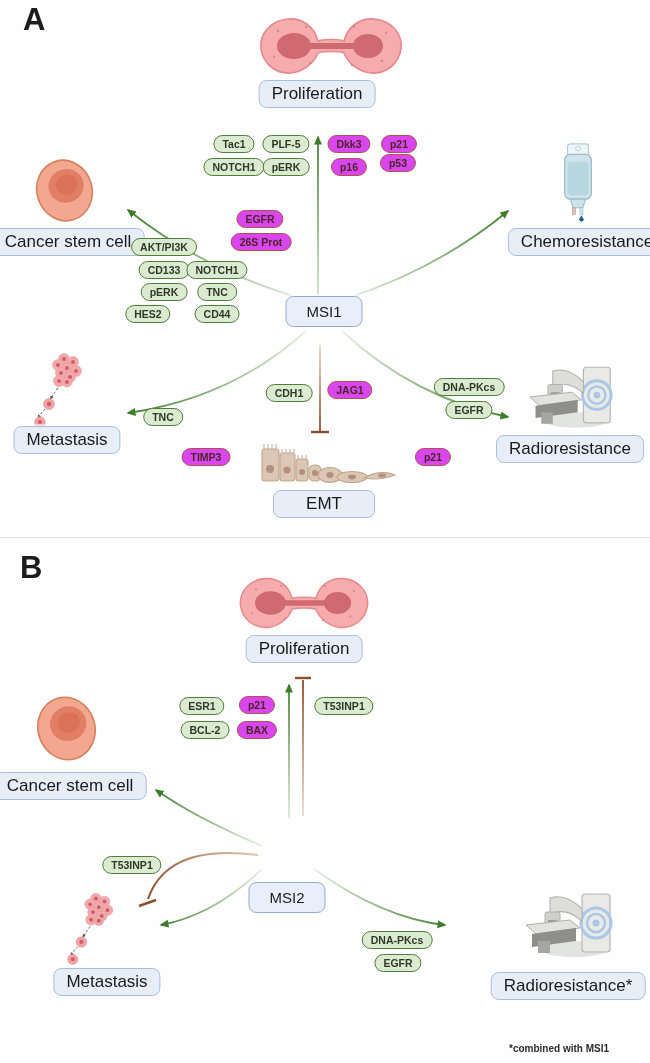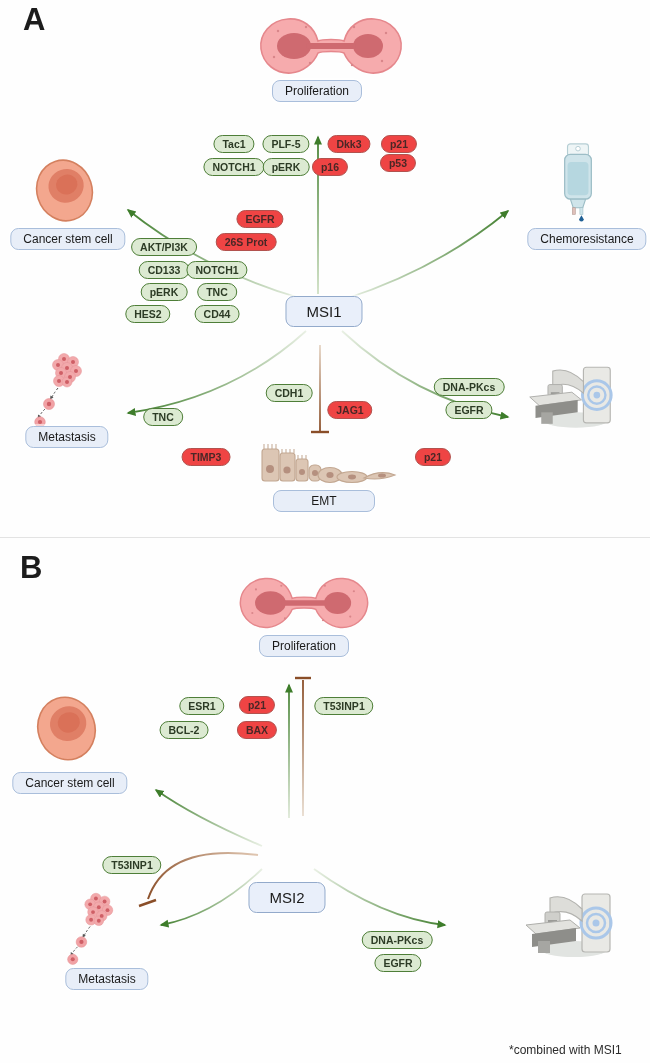--- a/index.html
+++ b/index.html
@@ -1,30 +1,30 @@
 <!DOCTYPE html>
 <html><head>
 <meta charset="utf-8">
 <style>
   html,body{margin:0;padding:0;background:#fff;}
   #fig{position:relative;width:650px;height:1063px;background:#fefefe;overflow:hidden;
        font-family:"Liberation Sans",sans-serif;}
   .panel-letter{position:absolute;font-size:31px;font-weight:600;color:#1c1c1c;z-index:5;}
   .node{position:absolute;transform:translateX(-50%);background:#e8eef8;border:1.5px solid #a9bedb;
-        border-radius:8px;padding:3px 12px;font-size:12px;color:#1a1a1a;white-space:nowrap;
+        border-radius:8px;padding:3px 12px;font-size:17px;color:#1a1a1a;white-space:nowrap;
         text-align:center;z-index:4;box-shadow:0 0 0 2px rgba(255,255,255,.5);}
   .hub{background:#e9effa;border-color:#93aacb;padding:6px 20px;font-size:15px;}
   .pill{position:absolute;transform:translateX(-50%);border-radius:10px;padding:2px 8px;
         font-size:10.5px;font-weight:700;white-space:nowrap;z-index:4;text-align:center;}
   .up{background:#dcead2;border:1.5px solid #4e7e38;color:#2c3b25;}
-  .down{background:#ef4444;border:1.5px solid #b2524e;color:#4a2726;}
+  .down{background:#d946ef;border:1.5px solid #b2524e;color:#4a2726;}
   .icon{position:absolute;z-index:2;}
   svg.overlay{position:absolute;left:0;top:0;z-index:1;}
   .divider{position:absolute;left:0;top:537px;width:650px;height:1px;background:#e3e3e3;z-index:0;}
-  .footnote{position:absolute;font-size:12px;color:#2b2b2b;z-index:5;font-weight:400;}
+  .footnote{position:absolute;font-size:10px;color:#2b2b2b;z-index:5;font-weight:700;}
 </style>
 </head>
 <body>
 
 <div id="fig">
 
   <svg width="0" height="0" style="position:absolute" aria-hidden="true">
     <defs>
       <symbol id="sym-mitosis" viewBox="0 0 150 62">
         <path d="M62,26 C58,11 46,3 32,4 C15,5 3,19 5,34 C7,49 20,59 35,58 C47,57 58,48 62,38
@@ -232,44 +232,45 @@
   <div class="node" style="left:67px;top:426px">Metastasis</div>
 
   <svg class="icon" style="left:260px;top:443px;width:138px;height:42px">
       <use href="#sym-emt"></use>
     </svg>
   <div class="node" style="left:324px;top:490px;min-width:76px">EMT</div>
 
   <svg class="icon" style="left:524px;top:362px;width:92px;height:70px">
       <use href="#sym-linac"></use>
     </svg>
+  <div class="node" style="left:570px;top:435px">Radioresistance</div>
 
   <div class="node hub" style="left:324px;top:296px">MSI1</div>
 
   <div class="pill up" style="left:234px;top:135px">Tac1</div>
   <div class="pill up" style="left:286px;top:135px">PLF-5</div>
   <div class="pill up" style="left:234px;top:158px">NOTCH1</div>
   <div class="pill up" style="left:286px;top:158px">pERK</div>
   <div class="pill down" style="left:349px;top:135px">Dkk3</div>
   <div class="pill down" style="left:399px;top:135px">p21</div>
-  <div class="pill down" style="left:330px;top:158px">p16</div>
+  <div class="pill down" style="left:349px;top:158px">p16</div>
   <div class="pill down" style="left:398px;top:154px">p53</div>
   <div class="pill down" style="left:260px;top:210px">EGFR</div>
-  <div class="pill down" style="left:246px;top:233px">26S Prot</div>
+  <div class="pill down" style="left:261px;top:233px">26S Prot</div>
   <div class="pill up" style="left:164px;top:238px">AKT/PI3K</div>
   <div class="pill up" style="left:164px;top:261px">CD133</div>
   <div class="pill up" style="left:217px;top:261px">NOTCH1</div>
   <div class="pill up" style="left:164px;top:283px">pERK</div>
   <div class="pill up" style="left:217px;top:283px">TNC</div>
   <div class="pill up" style="left:148px;top:305px">HES2</div>
   <div class="pill up" style="left:217px;top:305px">CD44</div>
   <div class="pill up" style="left:163px;top:408px">TNC</div>
   <div class="pill down" style="left:206px;top:448px">TIMP3</div>
   <div class="pill up" style="left:289px;top:384px">CDH1</div>
-  <div class="pill down" style="left:350px;top:401px">JAG1</div>
+  <div class="pill down" style="left:350px;top:381px">JAG1</div>
   <div class="pill up" style="left:469px;top:378px">DNA-PKcs</div>
   <div class="pill up" style="left:469px;top:401px">EGFR</div>
   <div class="pill down" style="left:433px;top:448px">p21</div>
 
   <div class="panel-letter" style="left:20px;top:550px">B</div>
 
   <svg class="icon" style="left:236px;top:574px;width:136px;height:58px">
       <use href="#sym-mitosis"></use>
     </svg>
   <div class="node" style="left:304px;top:635px">Proliferation</div>
@@ -280,25 +281,26 @@
   <div class="node" style="left:70px;top:772px">Cancer stem cell</div>
 
   <svg class="icon" style="left:66px;top:888px;width:55px;height:79px">
       <use href="#sym-meta"></use>
     </svg>
   <div class="node" style="left:107px;top:968px">Metastasis</div>
 
   <svg class="icon" style="left:519px;top:889px;width:98px;height:72px">
       <use href="#sym-linac"></use>
     </svg>
+  <div class="node" style="left:568px;top:972px">Radioresistance*</div>
 
   <div class="node hub" style="left:287px;top:882px">MSI2</div>
 
   <div class="pill up" style="left:202px;top:697px">ESR1</div>
-  <div class="pill up" style="left:184px;top:721px">BCL-2</div>
+  <div class="pill up" style="left:205px;top:721px">BCL-2</div>
   <div class="pill down" style="left:257px;top:696px">p21</div>
   <div class="pill down" style="left:257px;top:721px">BAX</div>
   <div class="pill up" style="left:344px;top:697px">T53INP1</div>
   <div class="pill up" style="left:132px;top:856px">T53INP1</div>
   <div class="pill up" style="left:397px;top:931px">DNA-PKcs</div>
   <div class="pill up" style="left:398px;top:954px">EGFR</div>
 
   <div class="footnote" style="left:509px;top:1043px">*combined with MSI1</div>
 
 </div>

